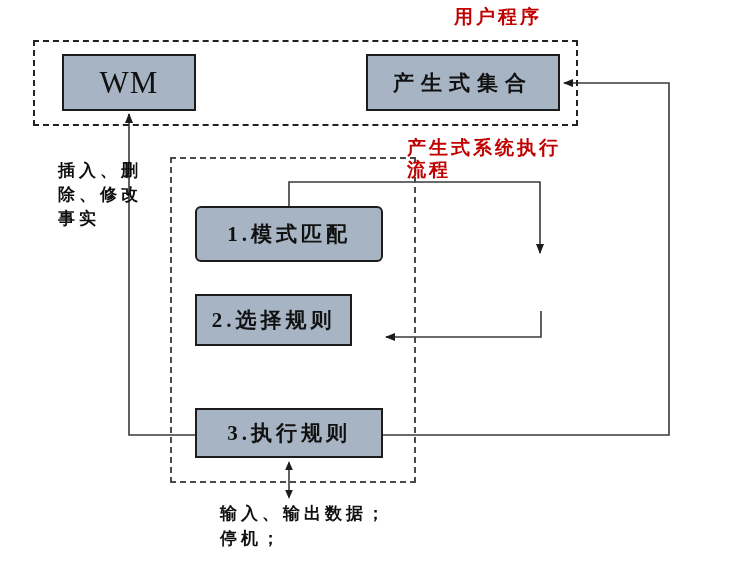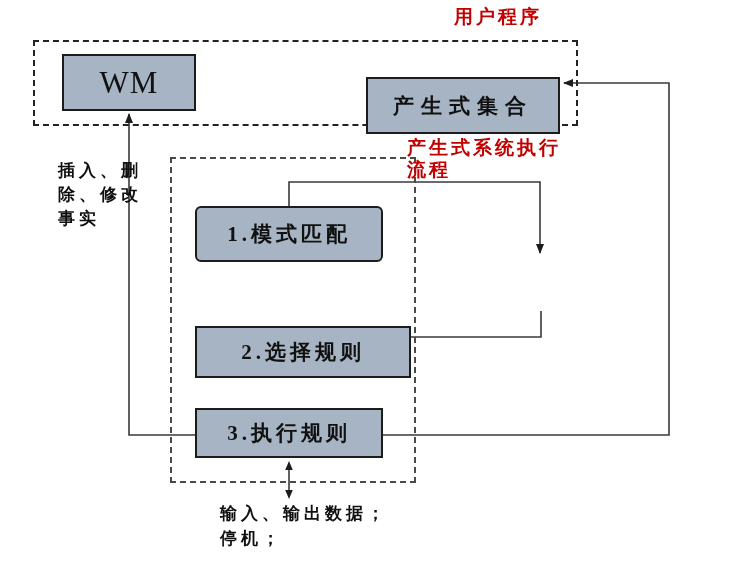--- a/index.html
+++ b/index.html
@@ -27,26 +27,26 @@
     display: flex;
     align-items: center;
     justify-content: center;
     text-align: center;
   }
   .node .lbl { display: block; }
   .latin { font-size: 31px; font-weight: 400; letter-spacing: 1px; }
   .cjk   { font-size: 21px; font-weight: 600; letter-spacing: 4px; }
 
   #node-wm             { left: 62px;  top: 54px;  width: 134px; height: 57px; }
-  #node-production-set { left: 366px; top: 54px;  width: 194px; height: 57px; margin-top: 23px; }
+  #node-production-set { left: 366px; top: 54px;  width: 194px; height: 57px; }
   #node-production-set .cjk { letter-spacing: 7px; }
   #node-step1          { left: 195px; top: 206px; width: 188px; height: 56px; border-radius: 6px; }
   #node-agenda         { left: 447px; top: 255px; width: 188px; height: 55px; }
   #node-agenda .latin  { font-size: 25px; }
-  #node-step2          { left: 195px; top: 326px; width: 216px; height: 52px; }
+  #node-step2          { left: 195px; top: 294px; width: 157px; height: 52px; }
   #node-step3          { left: 195px; top: 408px; width: 188px; height: 50px; }
 
   .red-label {
     position: absolute;
     color: #c10000;
     font-weight: 700;
     font-size: 19px;
     letter-spacing: 3px;
     line-height: 22px;
     white-space: pre-line;

